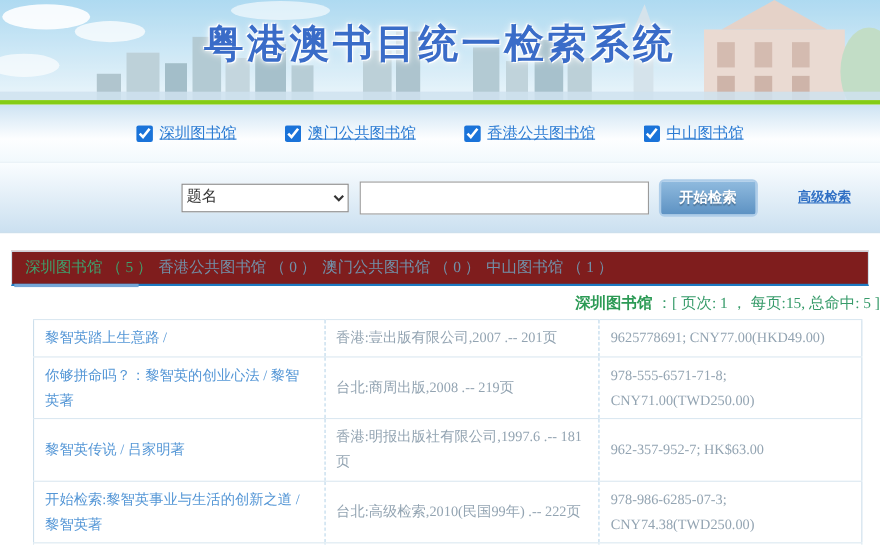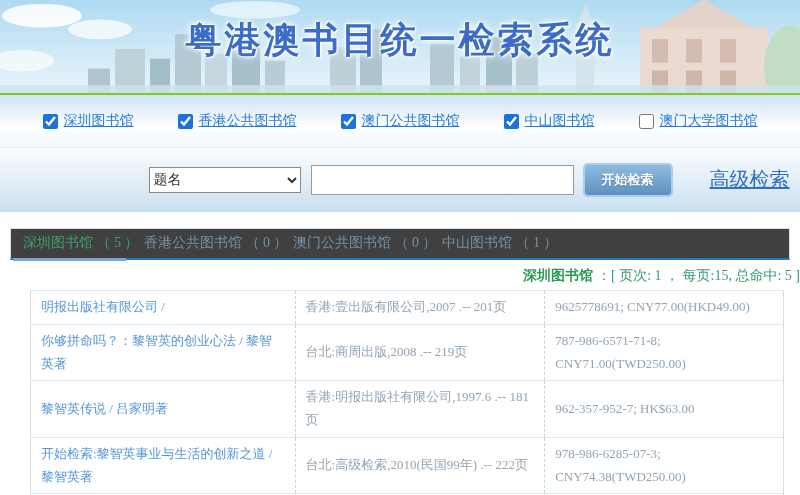--- a/index.html
+++ b/index.html
@@ -1,20 +1,20 @@
 <!DOCTYPE html>
 <html><head>
 <meta charset="utf-8">
 <style>
   * { box-sizing: border-box; margin: 0; padding: 0; }
   html, body { width: 800px; height: 495px; overflow: hidden; background: #fff;
     font-family: "Liberation Serif", "DejaVu Serif", serif; }
 
   
-  .banner { position: relative; width: 800px; height: 95px; border-bottom: 2px solid #84cc16; padding-left: 11px; }
+  .banner { position: relative; width: 800px; height: 95px; border-bottom: 4px solid #84cc16; padding-left: 11px; }
   .banner svg { position: absolute; inset: 0; width: 100%; height: 100%; }
   .banner-title { position: absolute; left: 0; right: 0; top: 16px; text-align: center;
     font-family: "Liberation Sans", "DejaVu Sans", sans-serif;
     font-size: 36px; font-weight: 700; letter-spacing: 3px; color: #3a6cc8;
     text-shadow: 0 0 4px #ffffff, 0 0 8px #ffffff, 1px 1px 0 #ffffff, -1px -1px 0 #ffffff; }
 
   
   .filters { height: 53px; display: flex; align-items: center; justify-content: center;
     gap: 44px; background: linear-gradient(#cde3f3, #fdfeff 60%, #f2f9fd);
     border-bottom: 1px solid #e2edf4; }
@@ -27,27 +27,27 @@
     background: linear-gradient(#fafdff, #cbe0f0); border-bottom: 1px solid #c7dcea; justify-content: center; }
   .field-select { width: 152px; height: 26px; font-size: 14px; color: #333;
     border: 1px solid #8a8a8a; background: #fff;
     font-family: "Liberation Serif", serif; }
   .query-input { width: 263px; height: 30px; margin-left: 10px; border: 1px solid #9b9b9b;
     background: #fff; font-size: 14px; padding: 0 6px; }
   .search-btn { margin-left: 9px; height: 34px; padding: 0 17px; cursor: pointer;
     font-family: "Liberation Sans", sans-serif; font-size: 13px; font-weight: 700; color: #fff;
     background: linear-gradient(#8fbade, #5d92c3); border: 2px solid #aecdе9;
     border: 2px solid #aecde9; border-radius: 5px; text-shadow: 0 1px 1px rgba(0,0,0,.25); }
-  .advanced-link { margin-left: 37px; font-size: 20px; font-weight: 400; color: #2f6fc4;
+  .advanced-link { margin-left: 37px; font-size: 12px; font-weight: 700; color: #2f6fc4;
     text-decoration: underline; cursor: pointer; }
 
   
   .tabbox { position: relative; margin: 16px 10px 0 10px;
     border: 1px solid #d3e2ec; border-bottom: 2px solid #1d7ac1;
-    padding: 5px 10px 6px 12px; font-size: 14px; background: #404040; }
+    padding: 5px 10px 6px 12px; font-size: 14px; background: #7f1d1d; }
   .tab { margin-right: 2px; cursor: pointer; color: #7291a9; }
   .tab.active { color: #3fa06c; }
   .active-underline { position: absolute; left: 2px; bottom: -3px; width: 113px; height: 3px;
     background: #74a6d6; }
 
   
   .summary { padding: 7px 0 5px 30px; font-size: 14px; color: #379b6a; text-align: right; }
   .summary .lib { font-weight: 700; color: #2c9a55; margin-right: 4px; }
 
   
@@ -108,37 +108,33 @@
 
 <div class="filters">
 
     <span class="filter-item">
       <input type="checkbox" checked="" style="">
       <a>深圳图书馆</a>
     </span>
 
     <span class="filter-item">
       <input type="checkbox" checked="" style="">
+      <a>澳门公共图书馆</a>
+    </span>
+
+    <span class="filter-item">
+      <input type="checkbox" checked="" style="">
       <a>香港公共图书馆</a>
     </span>
 
     <span class="filter-item">
       <input type="checkbox" checked="" style="">
-      <a>澳门公共图书馆</a>
-    </span>
-
-    <span class="filter-item">
-      <input type="checkbox" checked="" style="">
       <a>中山图书馆</a>
     </span>
 
-    <span class="filter-item">
-      <input type="checkbox" style="">
-      <a>澳门大学图书馆</a>
-    </span>
   </div>
 
 <div class="searchbar">
   <select class="field-select">
     <option>题名</option>
   </select>
   <input class="query-input" type="text" value="" style="">
   <button class="search-btn">开始检索</button>
   <a class="advanced-link">高级检索</a>
 </div>
@@ -158,32 +154,32 @@
 
 <div class="summary">
   <span class="lib">深圳图书馆</span><span>：[ 页次: 1 ， 每页:15, 总命中: 5 ]</span>
 </div>
 
 <table class="results">
   <tbody>
 
       <tr>
         <td class="c-title">
-          <a class="title-link">明报出版社有限公司 /</a>
+          <a class="title-link">黎智英踏上生意路 /</a>
         </td>
         <td class="c-pub">香港:壹出版有限公司,2007 .-- 201页</td>
         <td class="c-isbn">9625778691; CNY77.00(HKD49.00)</td>
       </tr>
 
       <tr>
         <td class="c-title">
           <a class="title-link">你够拼命吗？：黎智英的创业心法 / 黎智英著</a>
         </td>
         <td class="c-pub">台北:商周出版,2008 .-- 219页</td>
-        <td class="c-isbn">787-986-6571-71-8; CNY71.00(TWD250.00)</td>
+        <td class="c-isbn">978-555-6571-71-8; CNY71.00(TWD250.00)</td>
       </tr>
 
       <tr>
         <td class="c-title">
           <a class="title-link">黎智英传说 / 吕家明著</a>
         </td>
         <td class="c-pub">香港:明报出版社有限公司,1997.6 .-- 181页</td>
         <td class="c-isbn">962-357-952-7; HK$63.00</td>
       </tr>
 

